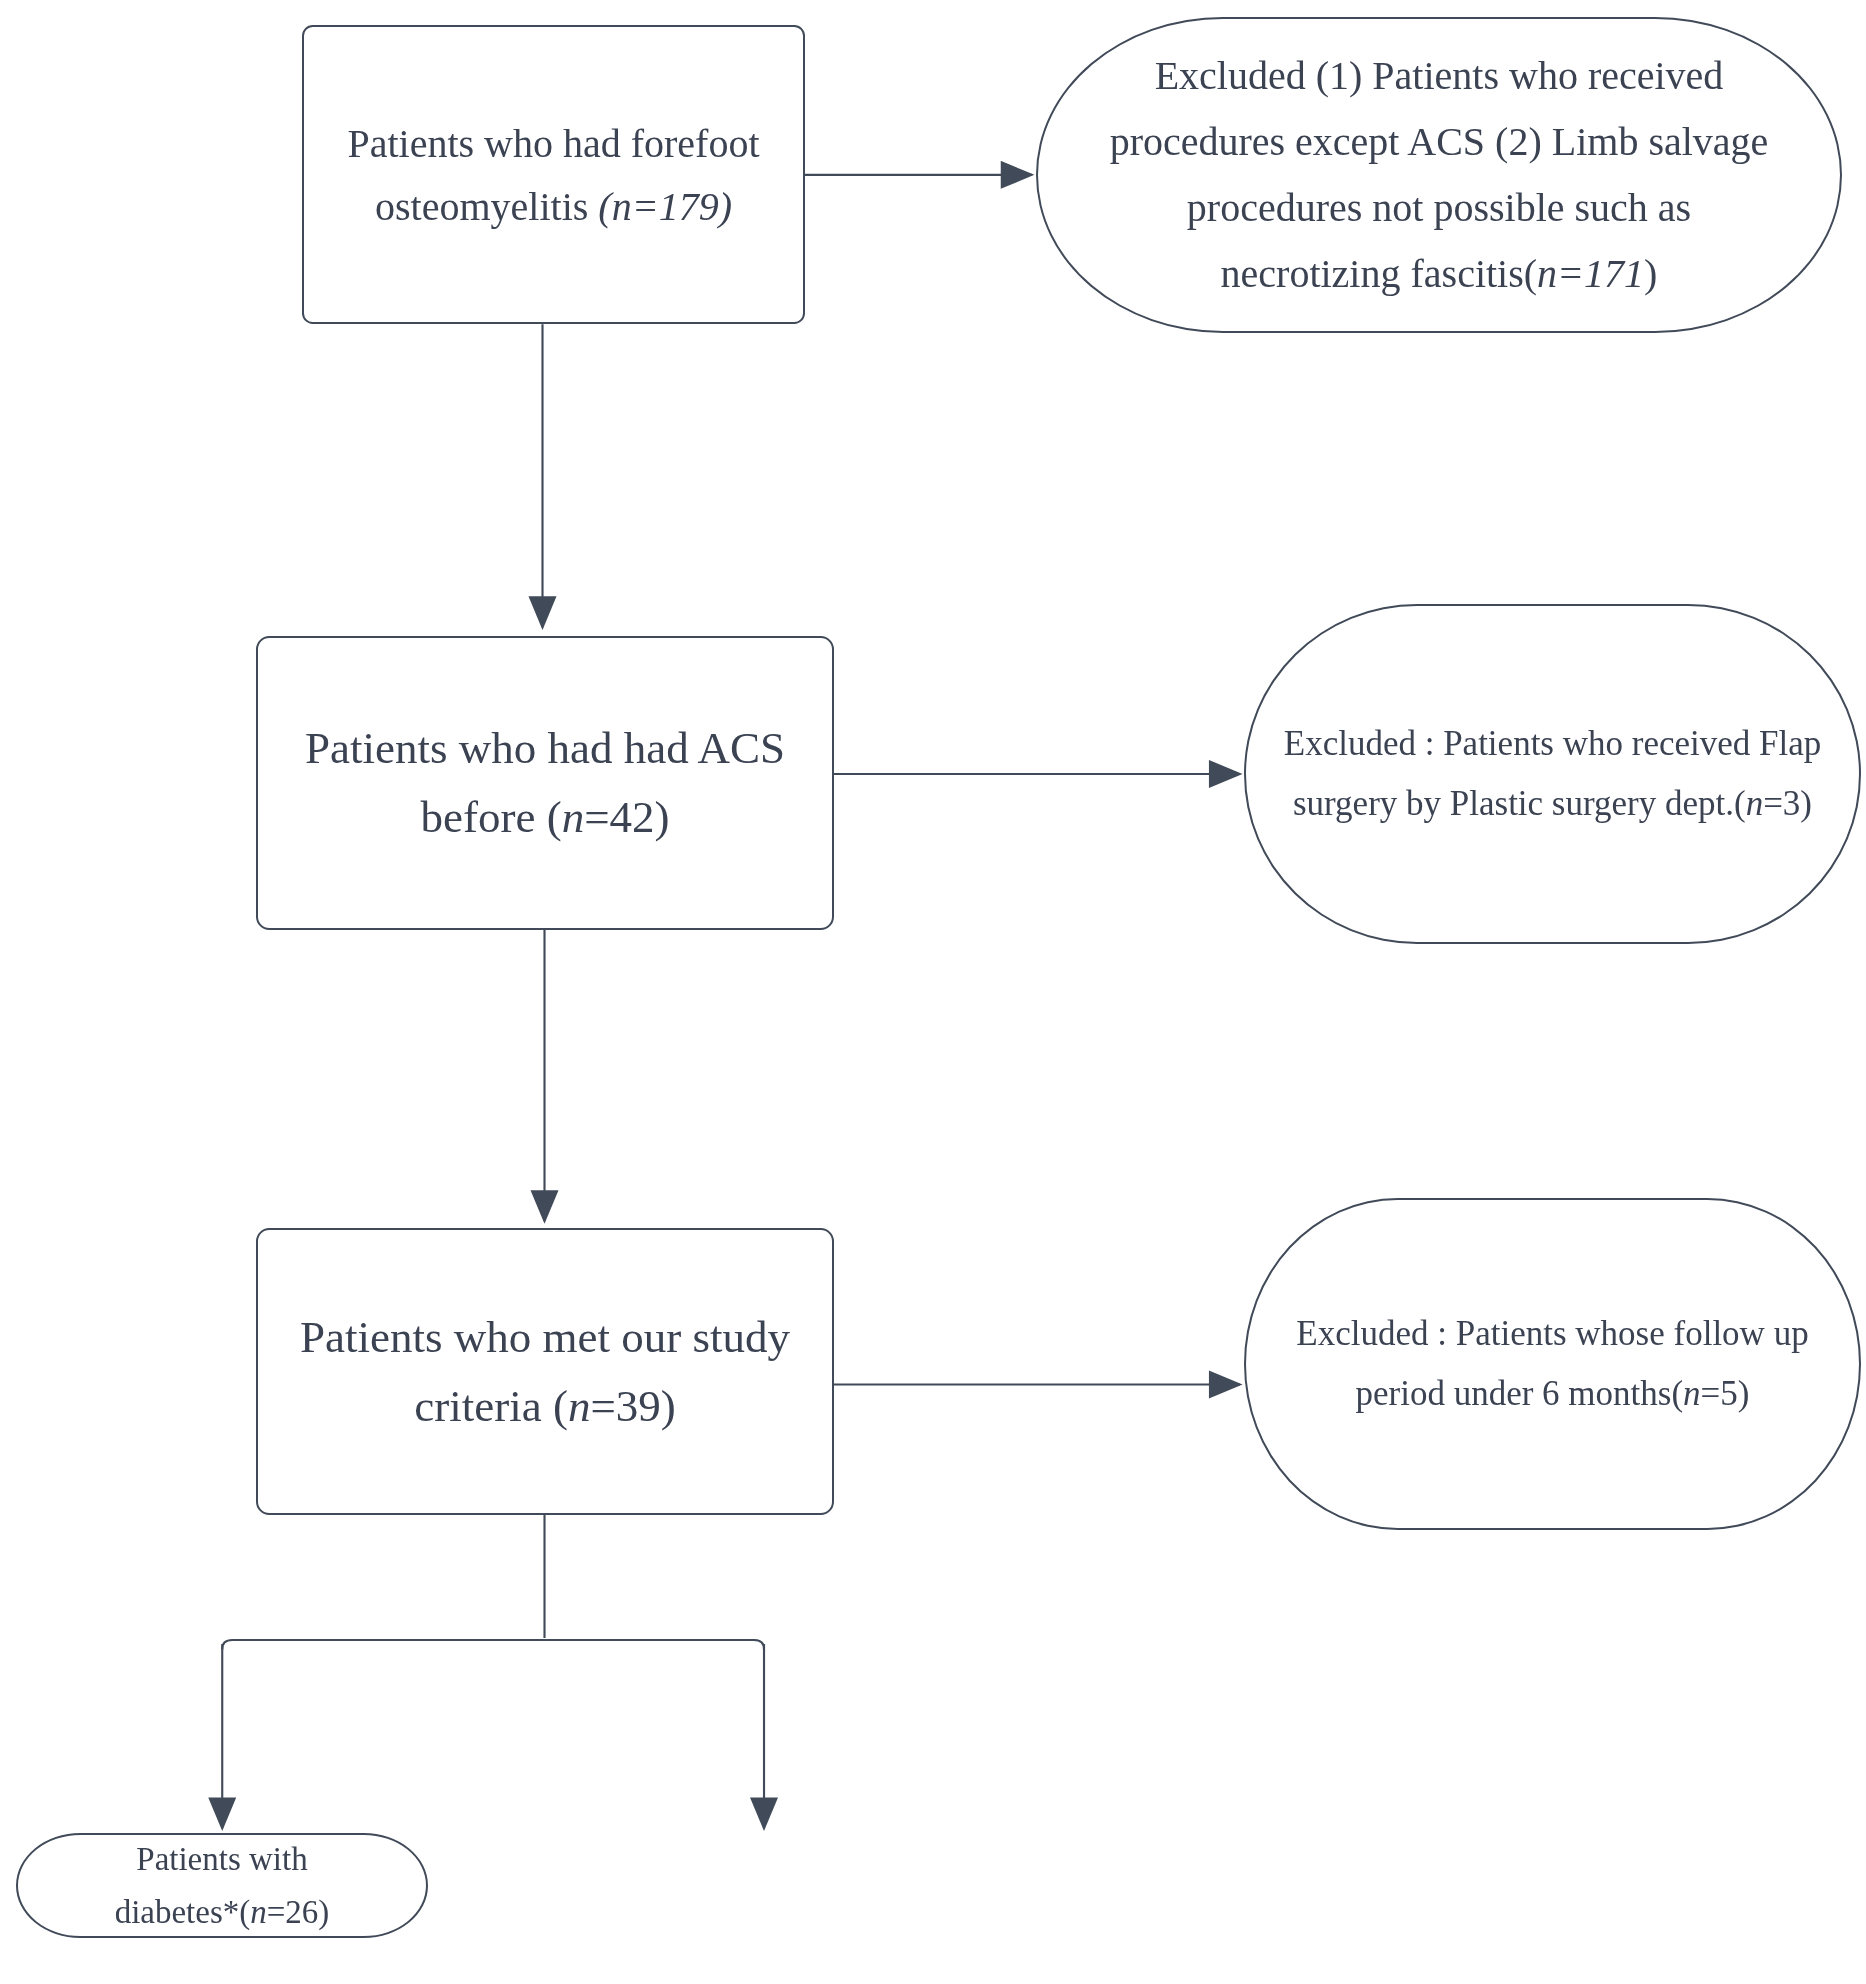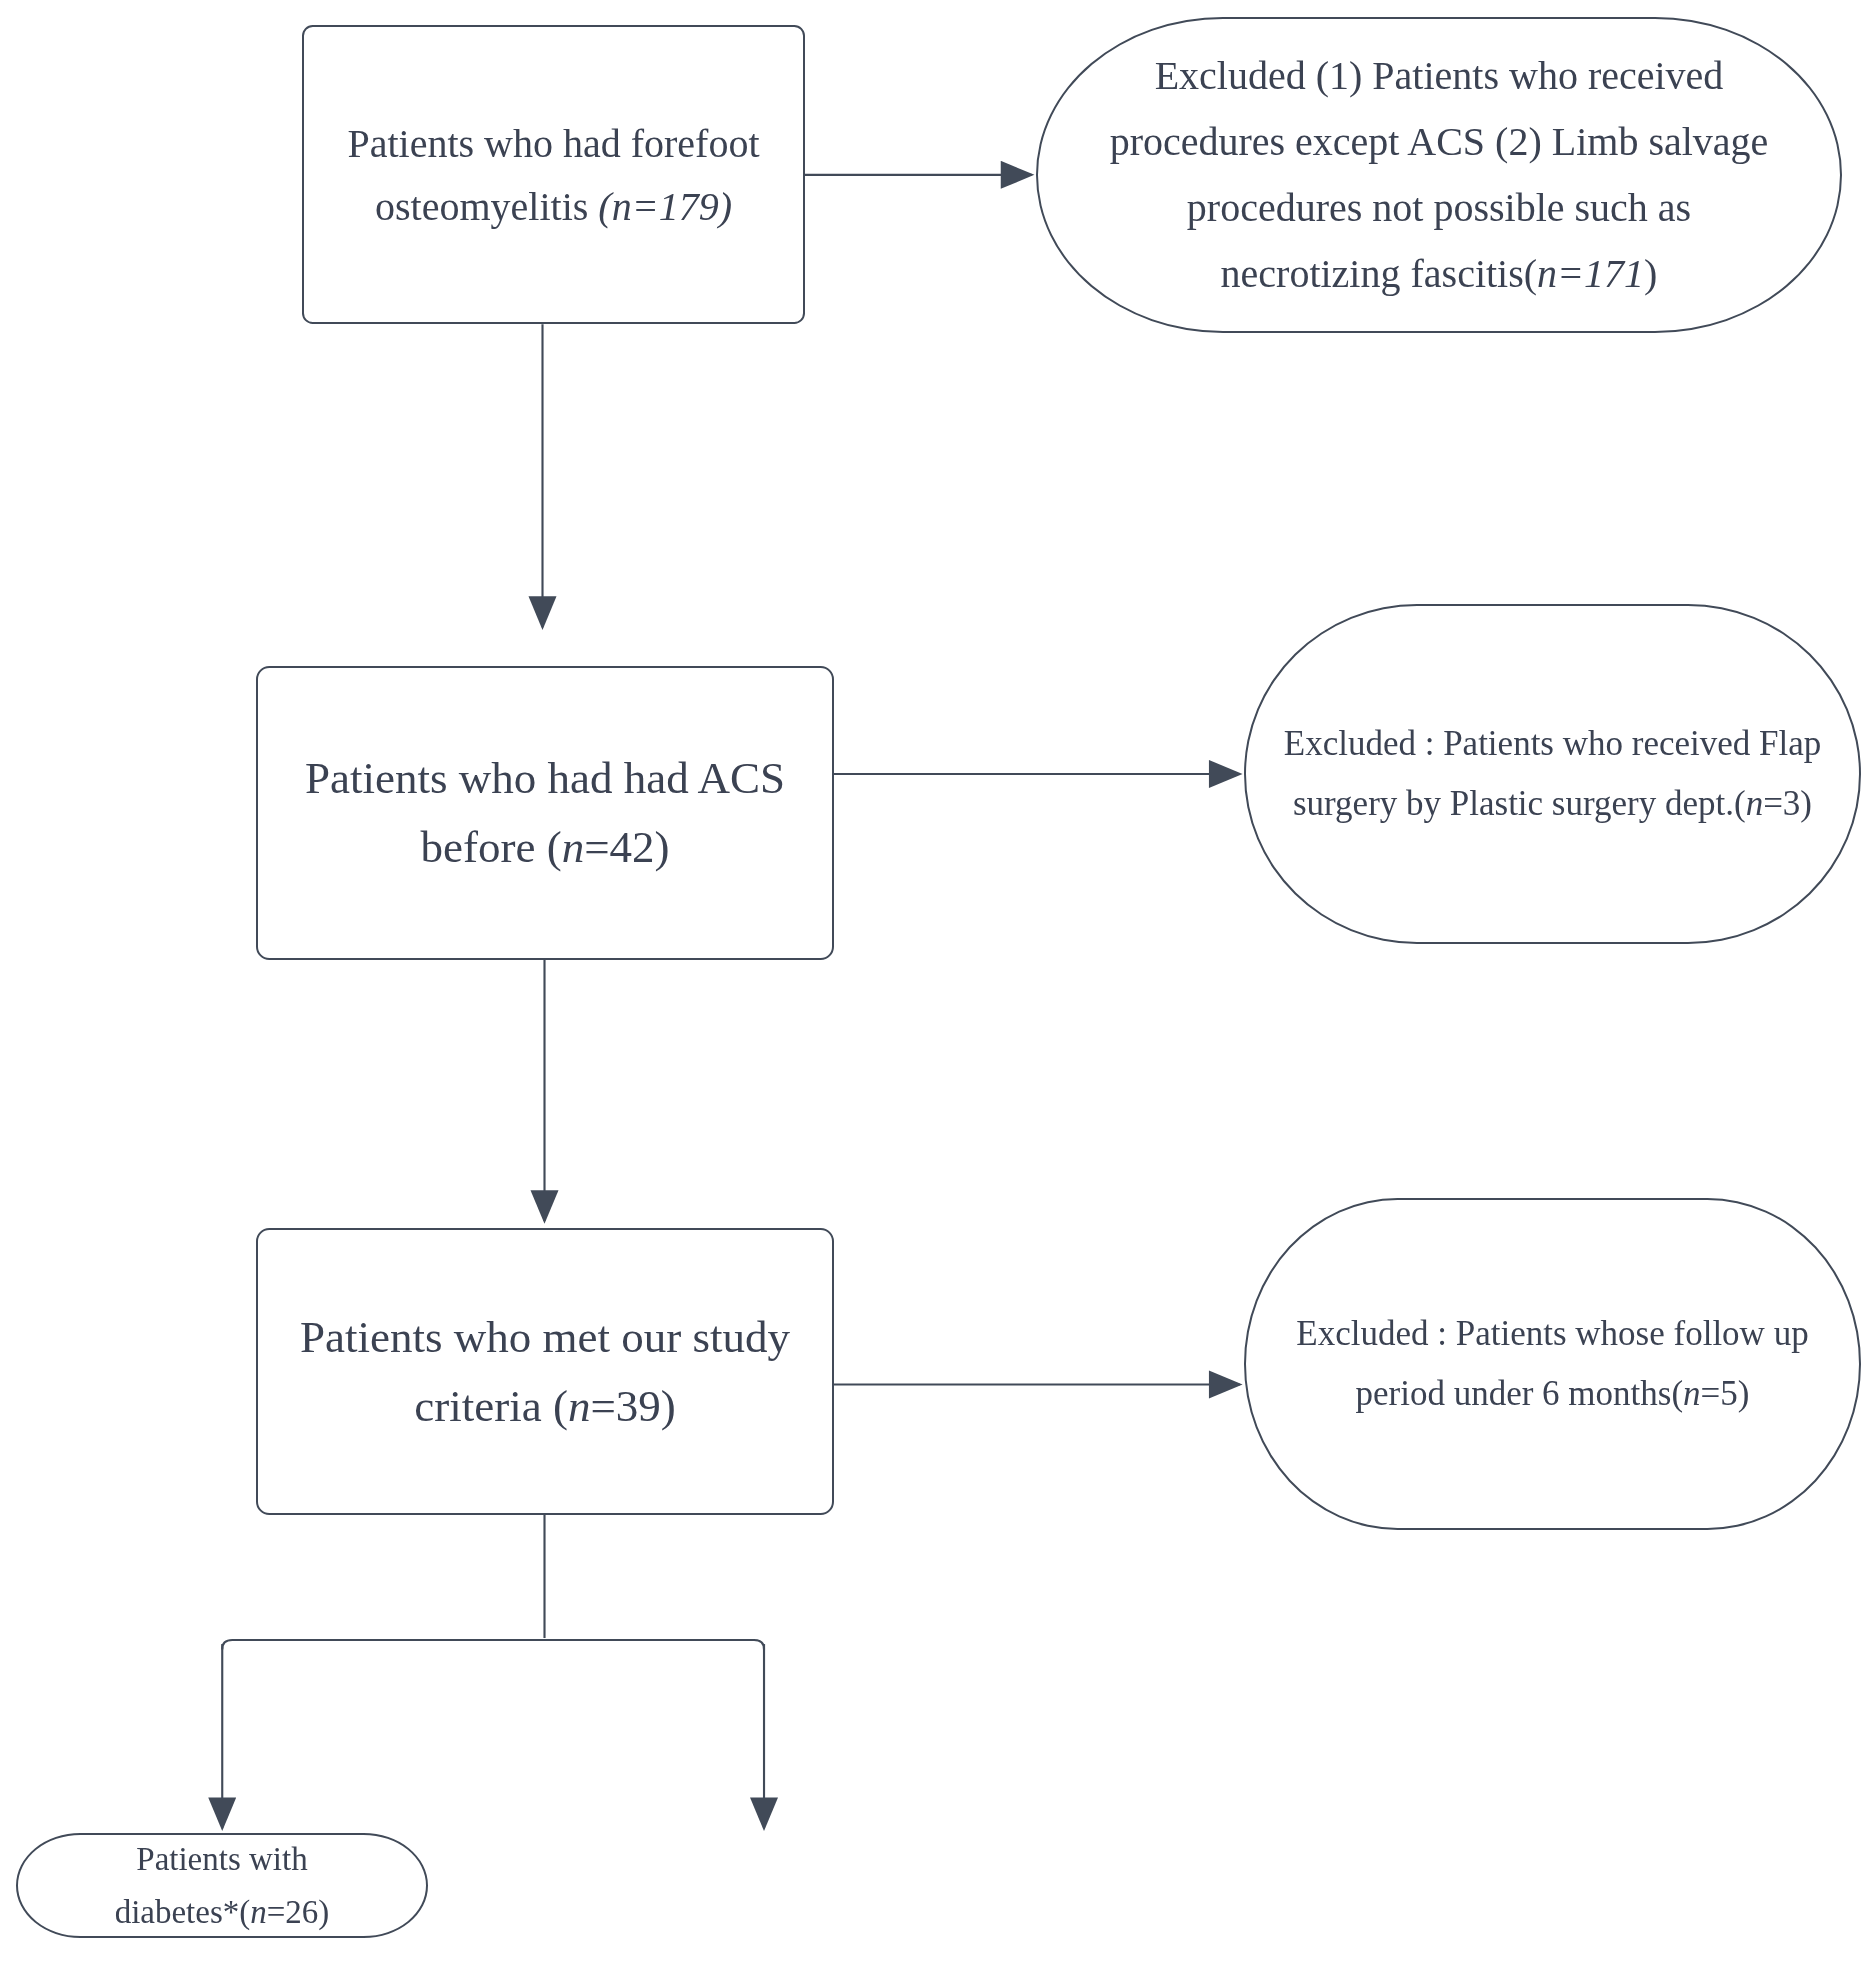--- a/index.html
+++ b/index.html
@@ -37,21 +37,21 @@
     text-align: center;
     background: #ffffff;
     border: 2px solid var(--stroke, #414a58);
     z-index: 1;
   }
   .node .line { white-space: nowrap; }
   .node .it { font-style: italic; }
 
   
   .n1 { left: 302px; top: 25px;   width: 503px; height: 299px; border-radius: 10.7px; font-size: 40px; line-height: 63px;  padding: 12px 12px; }
-  .n2 { left: 256px; top: 666px;  width: 578px; height: 294px; border-radius: 13.3px; font-size: 45px; line-height: 69px; padding: 0 8px; }
+  .n2 { left: 256px; top: 636px;  width: 578px; height: 294px; border-radius: 13.3px; font-size: 45px; line-height: 69px; padding: 0 8px; }
   .n3 { left: 256px; top: 1228px; width: 578px; height: 287px; border-radius: 13.3px; font-size: 45px; line-height: 69px; padding: 0 6.7px; font-family: Liberation Serif, serif; }
 
   
   .e1 { left: 1036px; top: 17.3px;   width: 806px; height: 316px; border-radius: 187px / 158px; font-size: 40px; line-height: 66px; padding: 0 32px; }
   .e2 { left: 1244px; top: 604px;  width: 617px;  height: 340px; border-radius: 173px / 170px; font-size: 35px; line-height: 60px; padding: 0 8px; }
   .e3 { left: 1244px; top: 1198px; width: 617px;  height: 332px; border-radius: 173px / 187px; font-size: 35px; line-height: 60px; padding: 0 17.3px; }
 
   
   .b1 { left: 16px;  top: 1833px; width: 412px; height: 105px; border-radius: 87px / 71px; font-size: 33px; line-height: 53px; }
   .b2 { left: 557px; top: 1833px; width: 414px; height: 143px; border-radius: 87px / 71px; font-size: 33px; line-height: 53px; }

